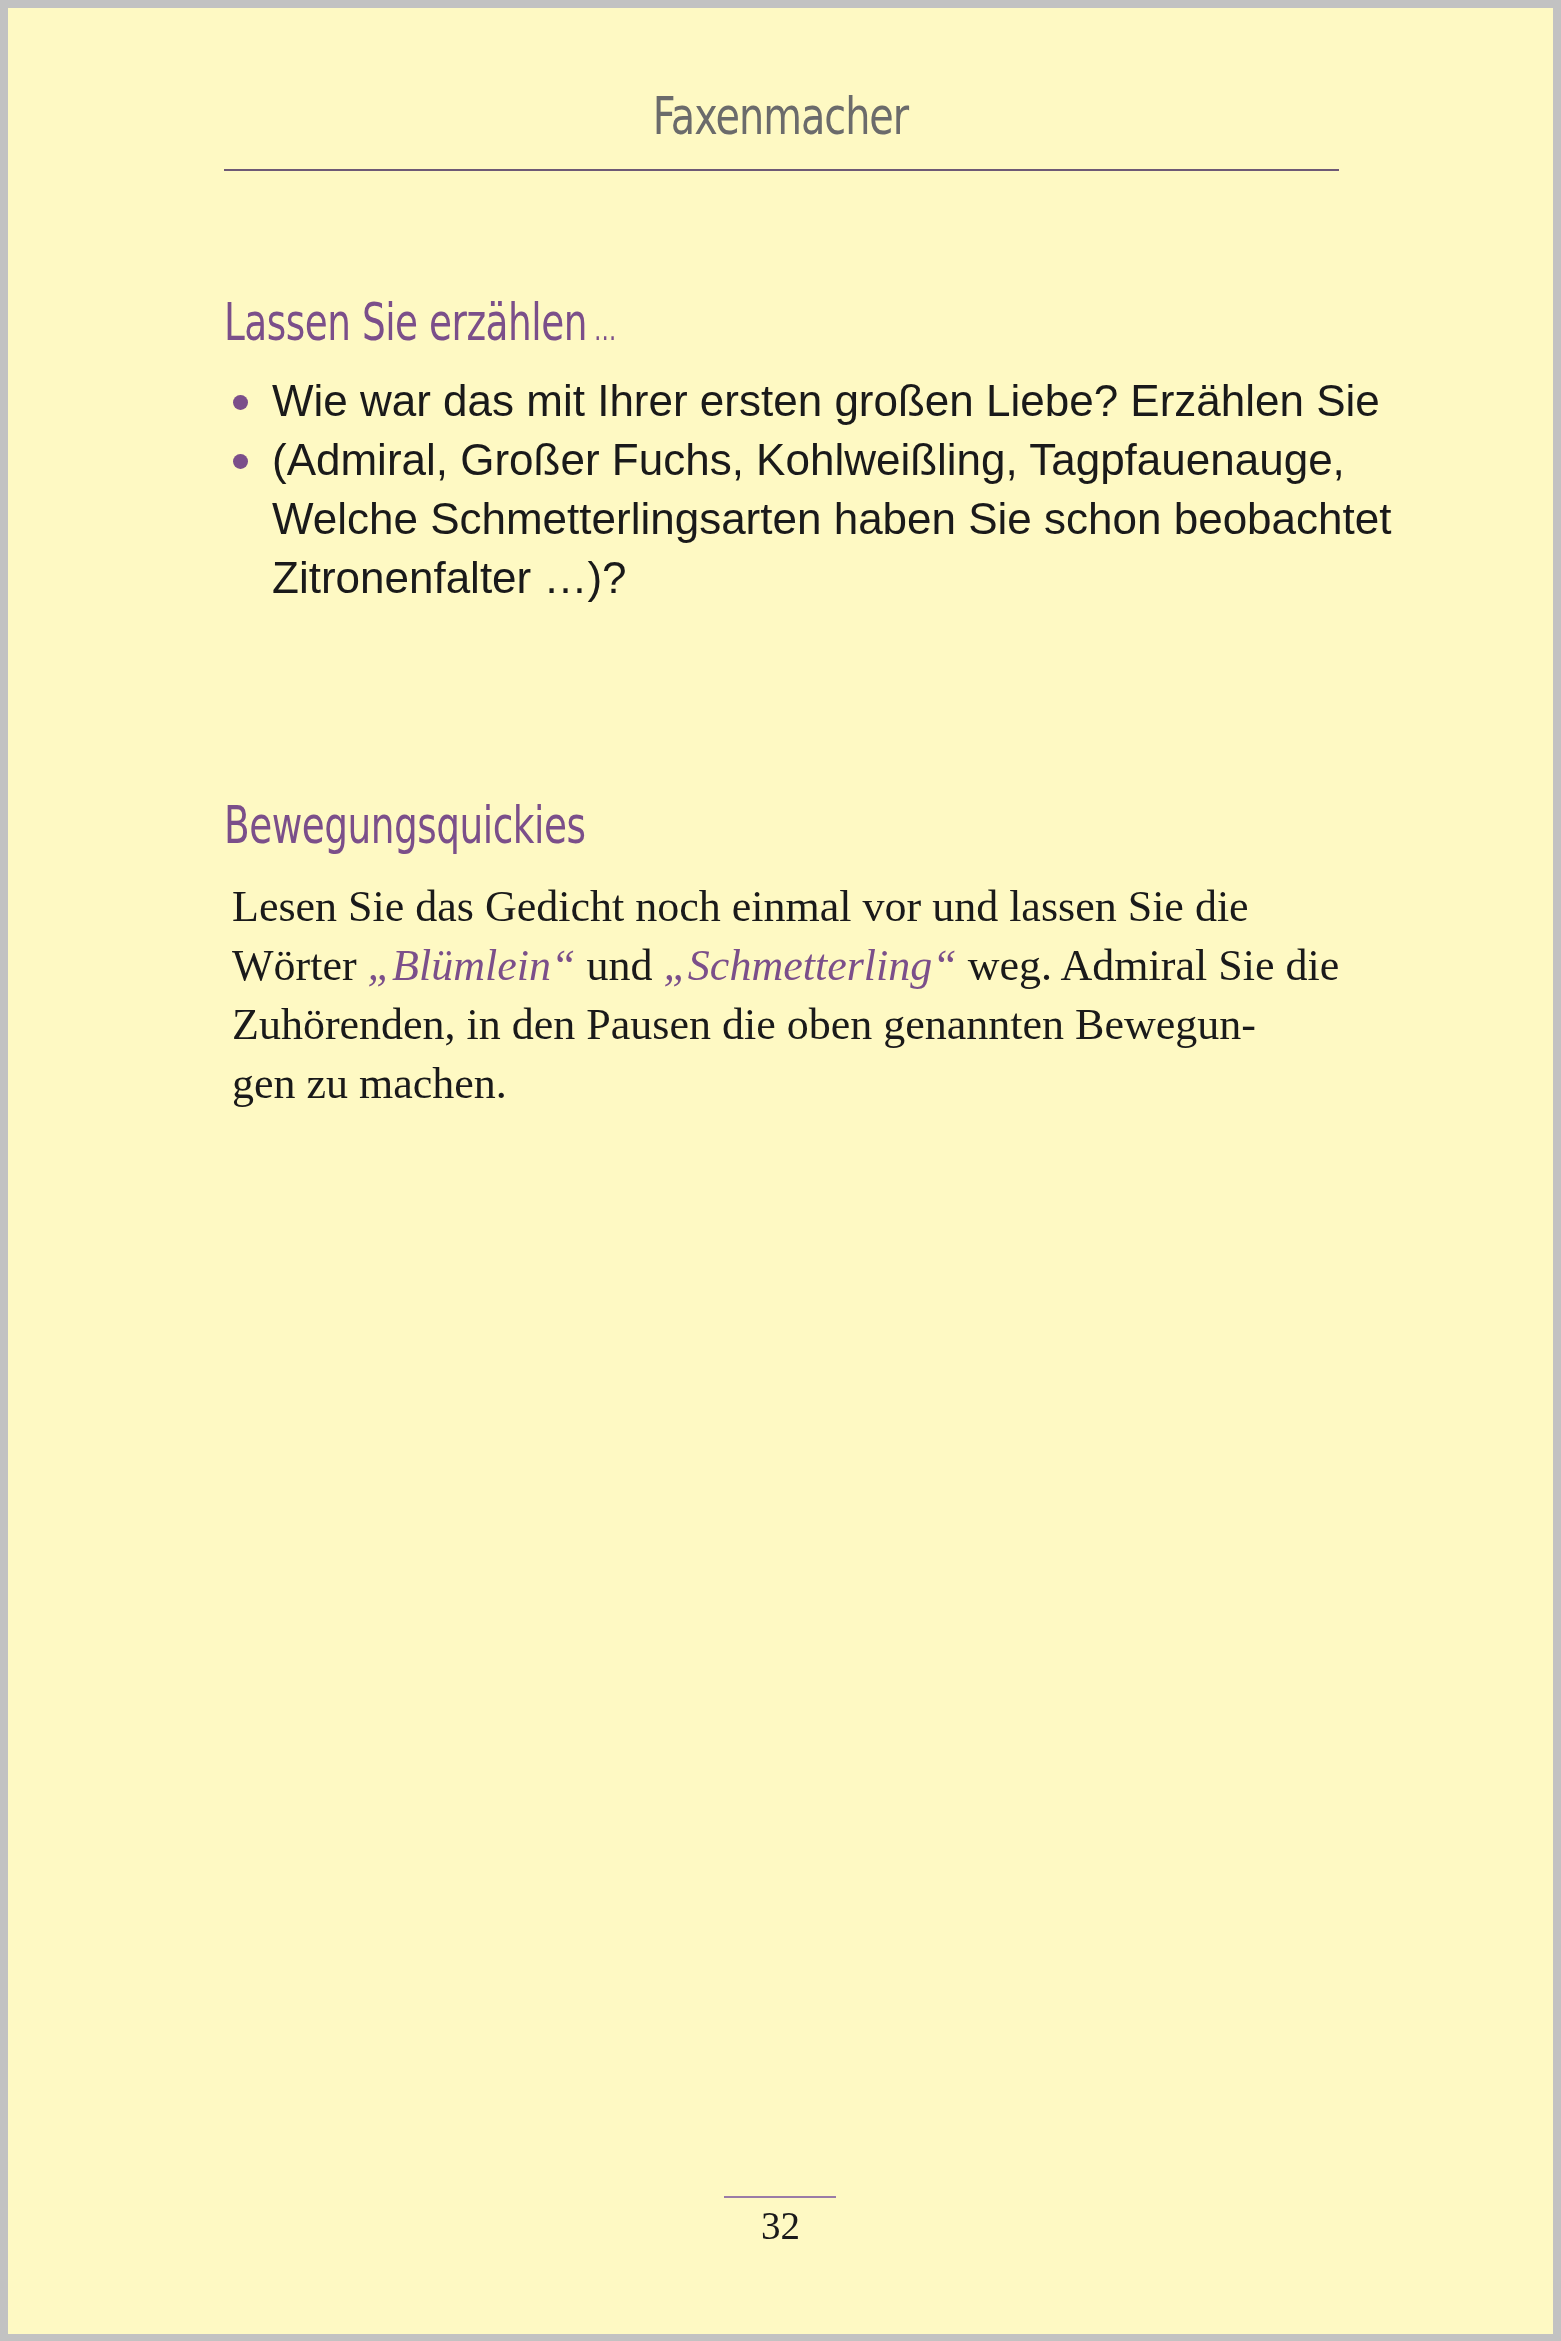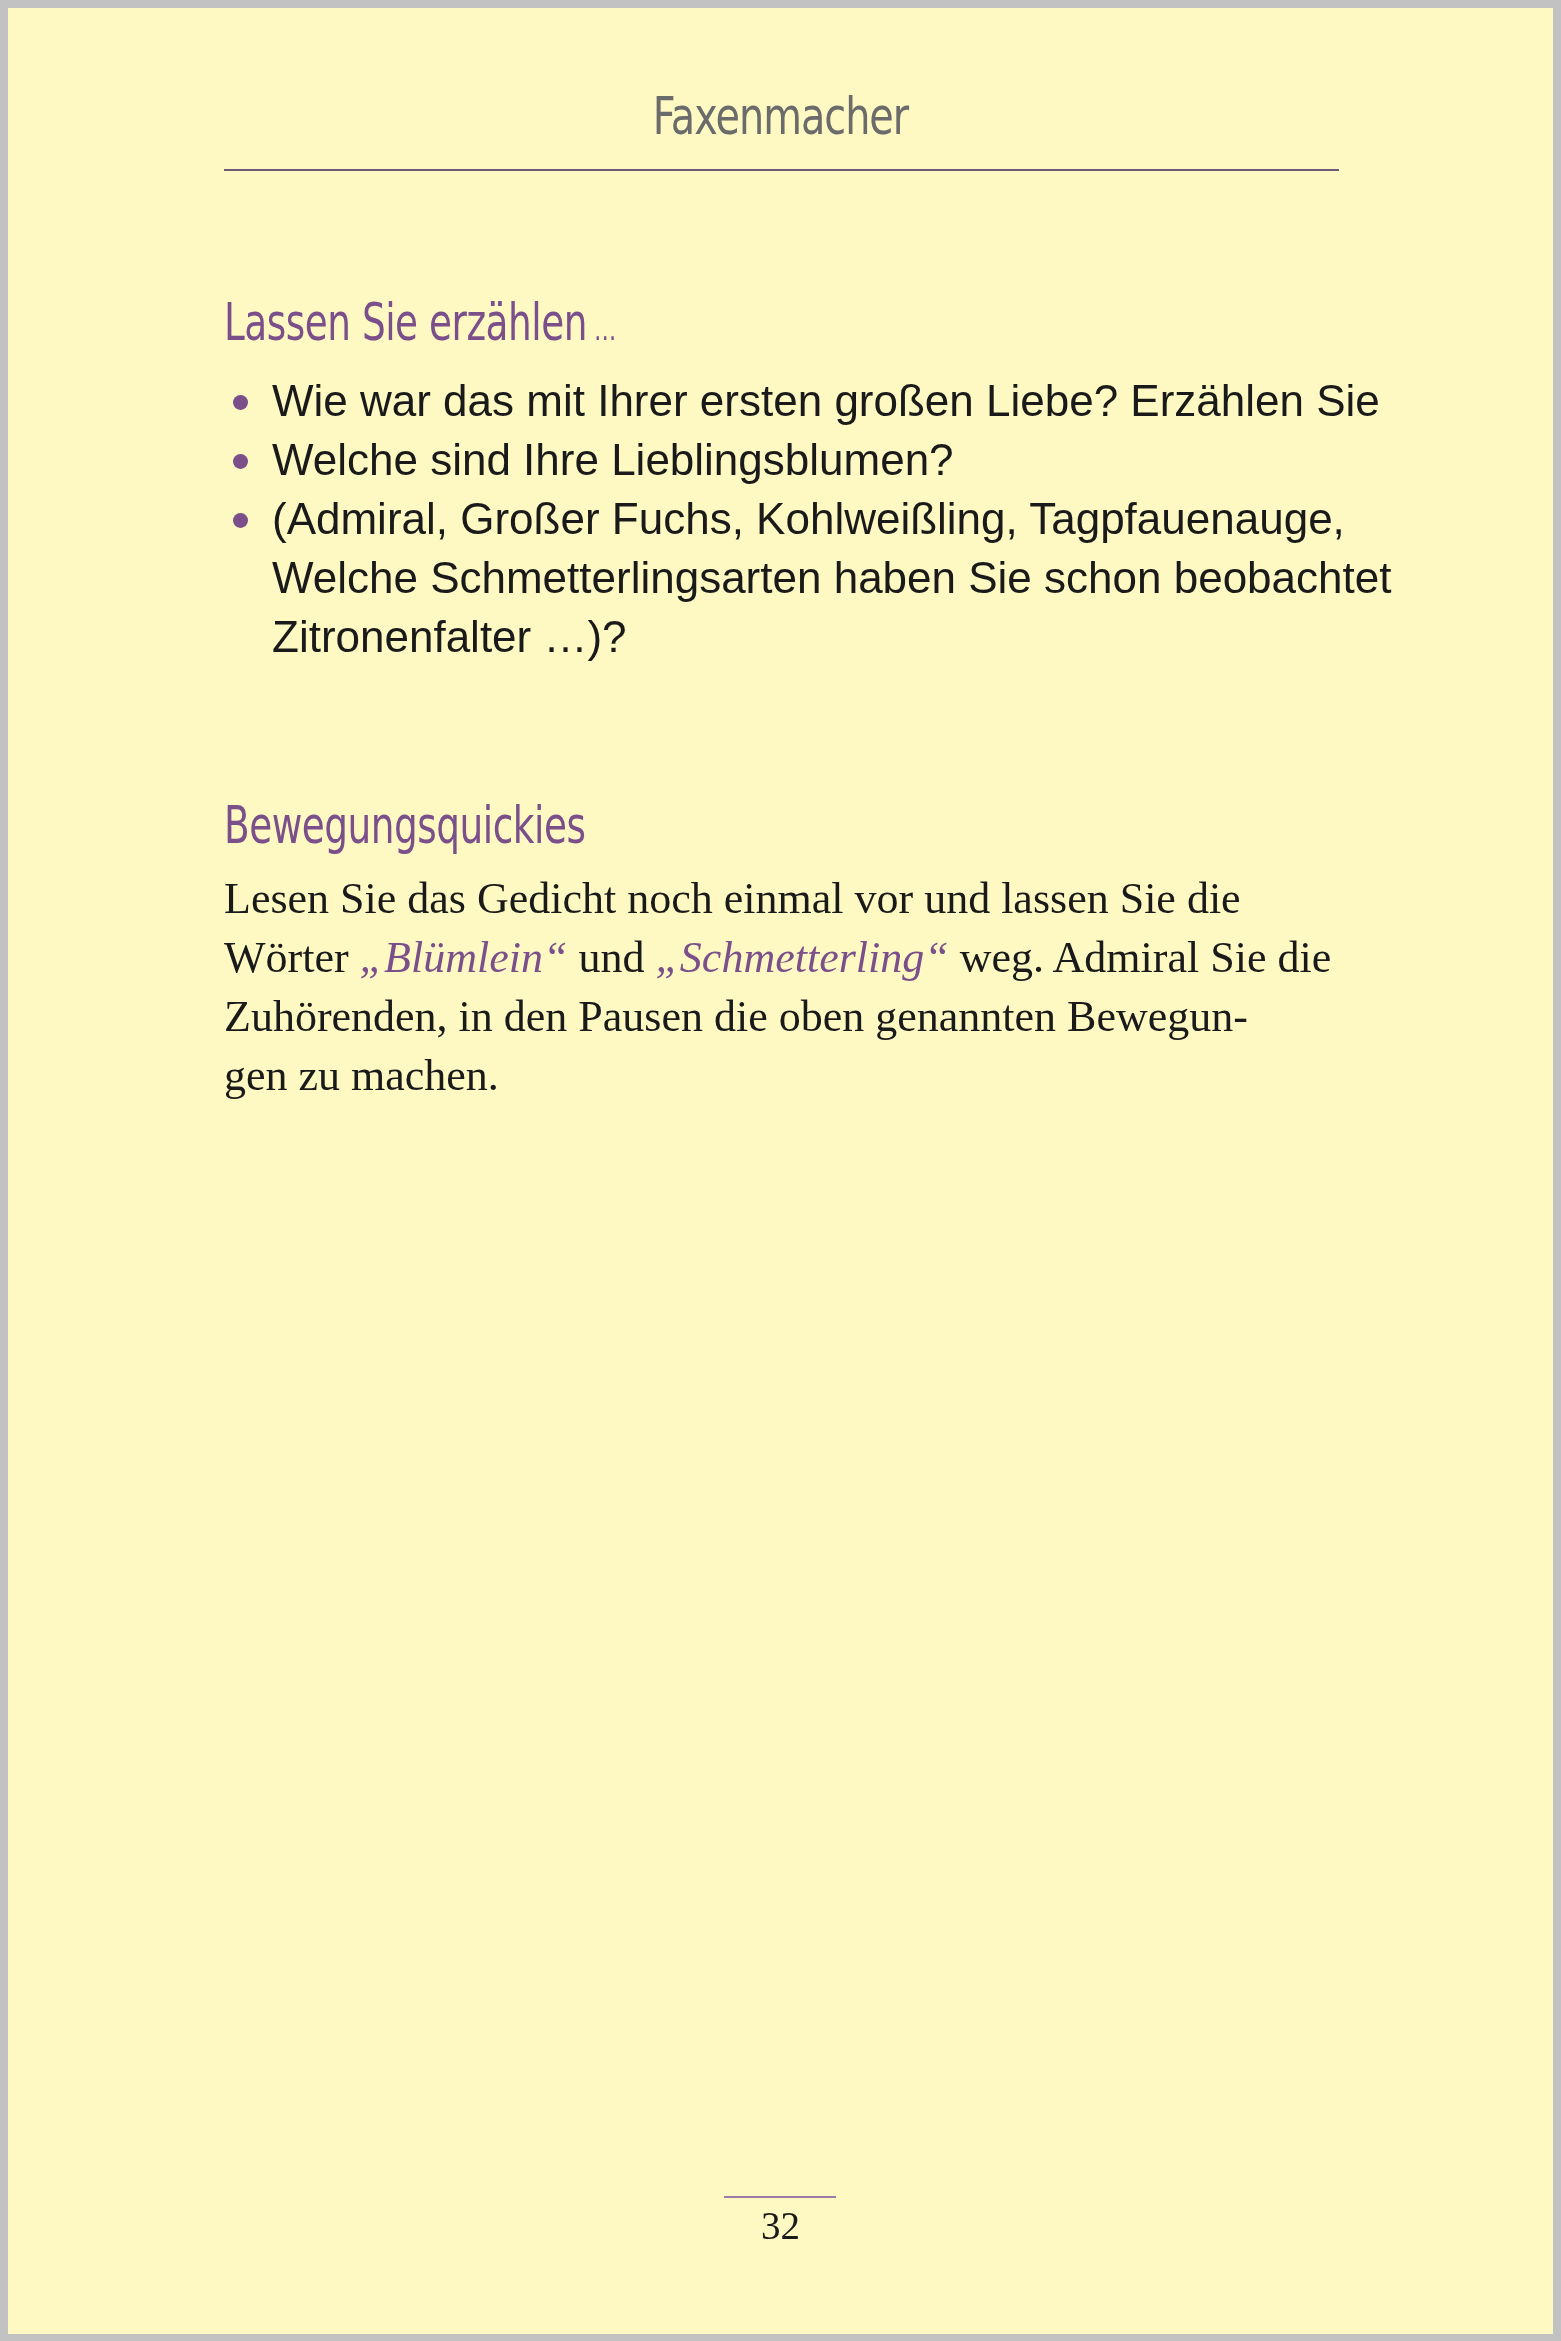--- a/index.html
+++ b/index.html
@@ -73,21 +73,21 @@
     background: #7b4f8a;
   }
   .para {
     position: absolute;
     left: 216px; top: 861px;
     width: 1142px;
     font-family: "Liberation Serif", serif;
     font-size: 44px;
     line-height: 59px;
     color: #1a1a1a;
-    margin: 0;
+    margin: 8px;
   }
   .para .em {
     font-style: italic;
     color: #7b4f8a;
   }
   .line { display: block; white-space: nowrap; }
 
   .foot-rule {
     position: absolute;
     left: 716px; top: 2188px;
@@ -115,24 +115,20 @@
 
   <div class="heading h1"><span>Lassen Sie erzählen</span><span class="ellipsis"> …</span></div>
 
   <ul class="bullets">
     <li>
       <span class="bullet-dot"></span>
       <span class="line">Wie war das mit Ihrer ersten großen Liebe? Erzählen Sie</span>
     </li>
     <li>
       <span class="bullet-dot"></span>
-      <span class="line">Welche sind Ihre Lieblingsblumen?</span>
-    </li>
-    <li>
-      <span class="bullet-dot"></span>
       <span class="line">(Admiral, Großer Fuchs, Kohlweißling, Tagpfauenauge,</span>
       <span class="line">Welche Schmetterlingsarten haben Sie schon beobachtet</span>
       <span class="line">Zitronenfalter …)?</span>
     </li>
   </ul>
 
   <div class="heading h2">Bewegungsquickies</div>
 
   <p class="para">
     <span class="line">Lesen Sie das Gedicht noch einmal vor und lassen Sie die</span>

